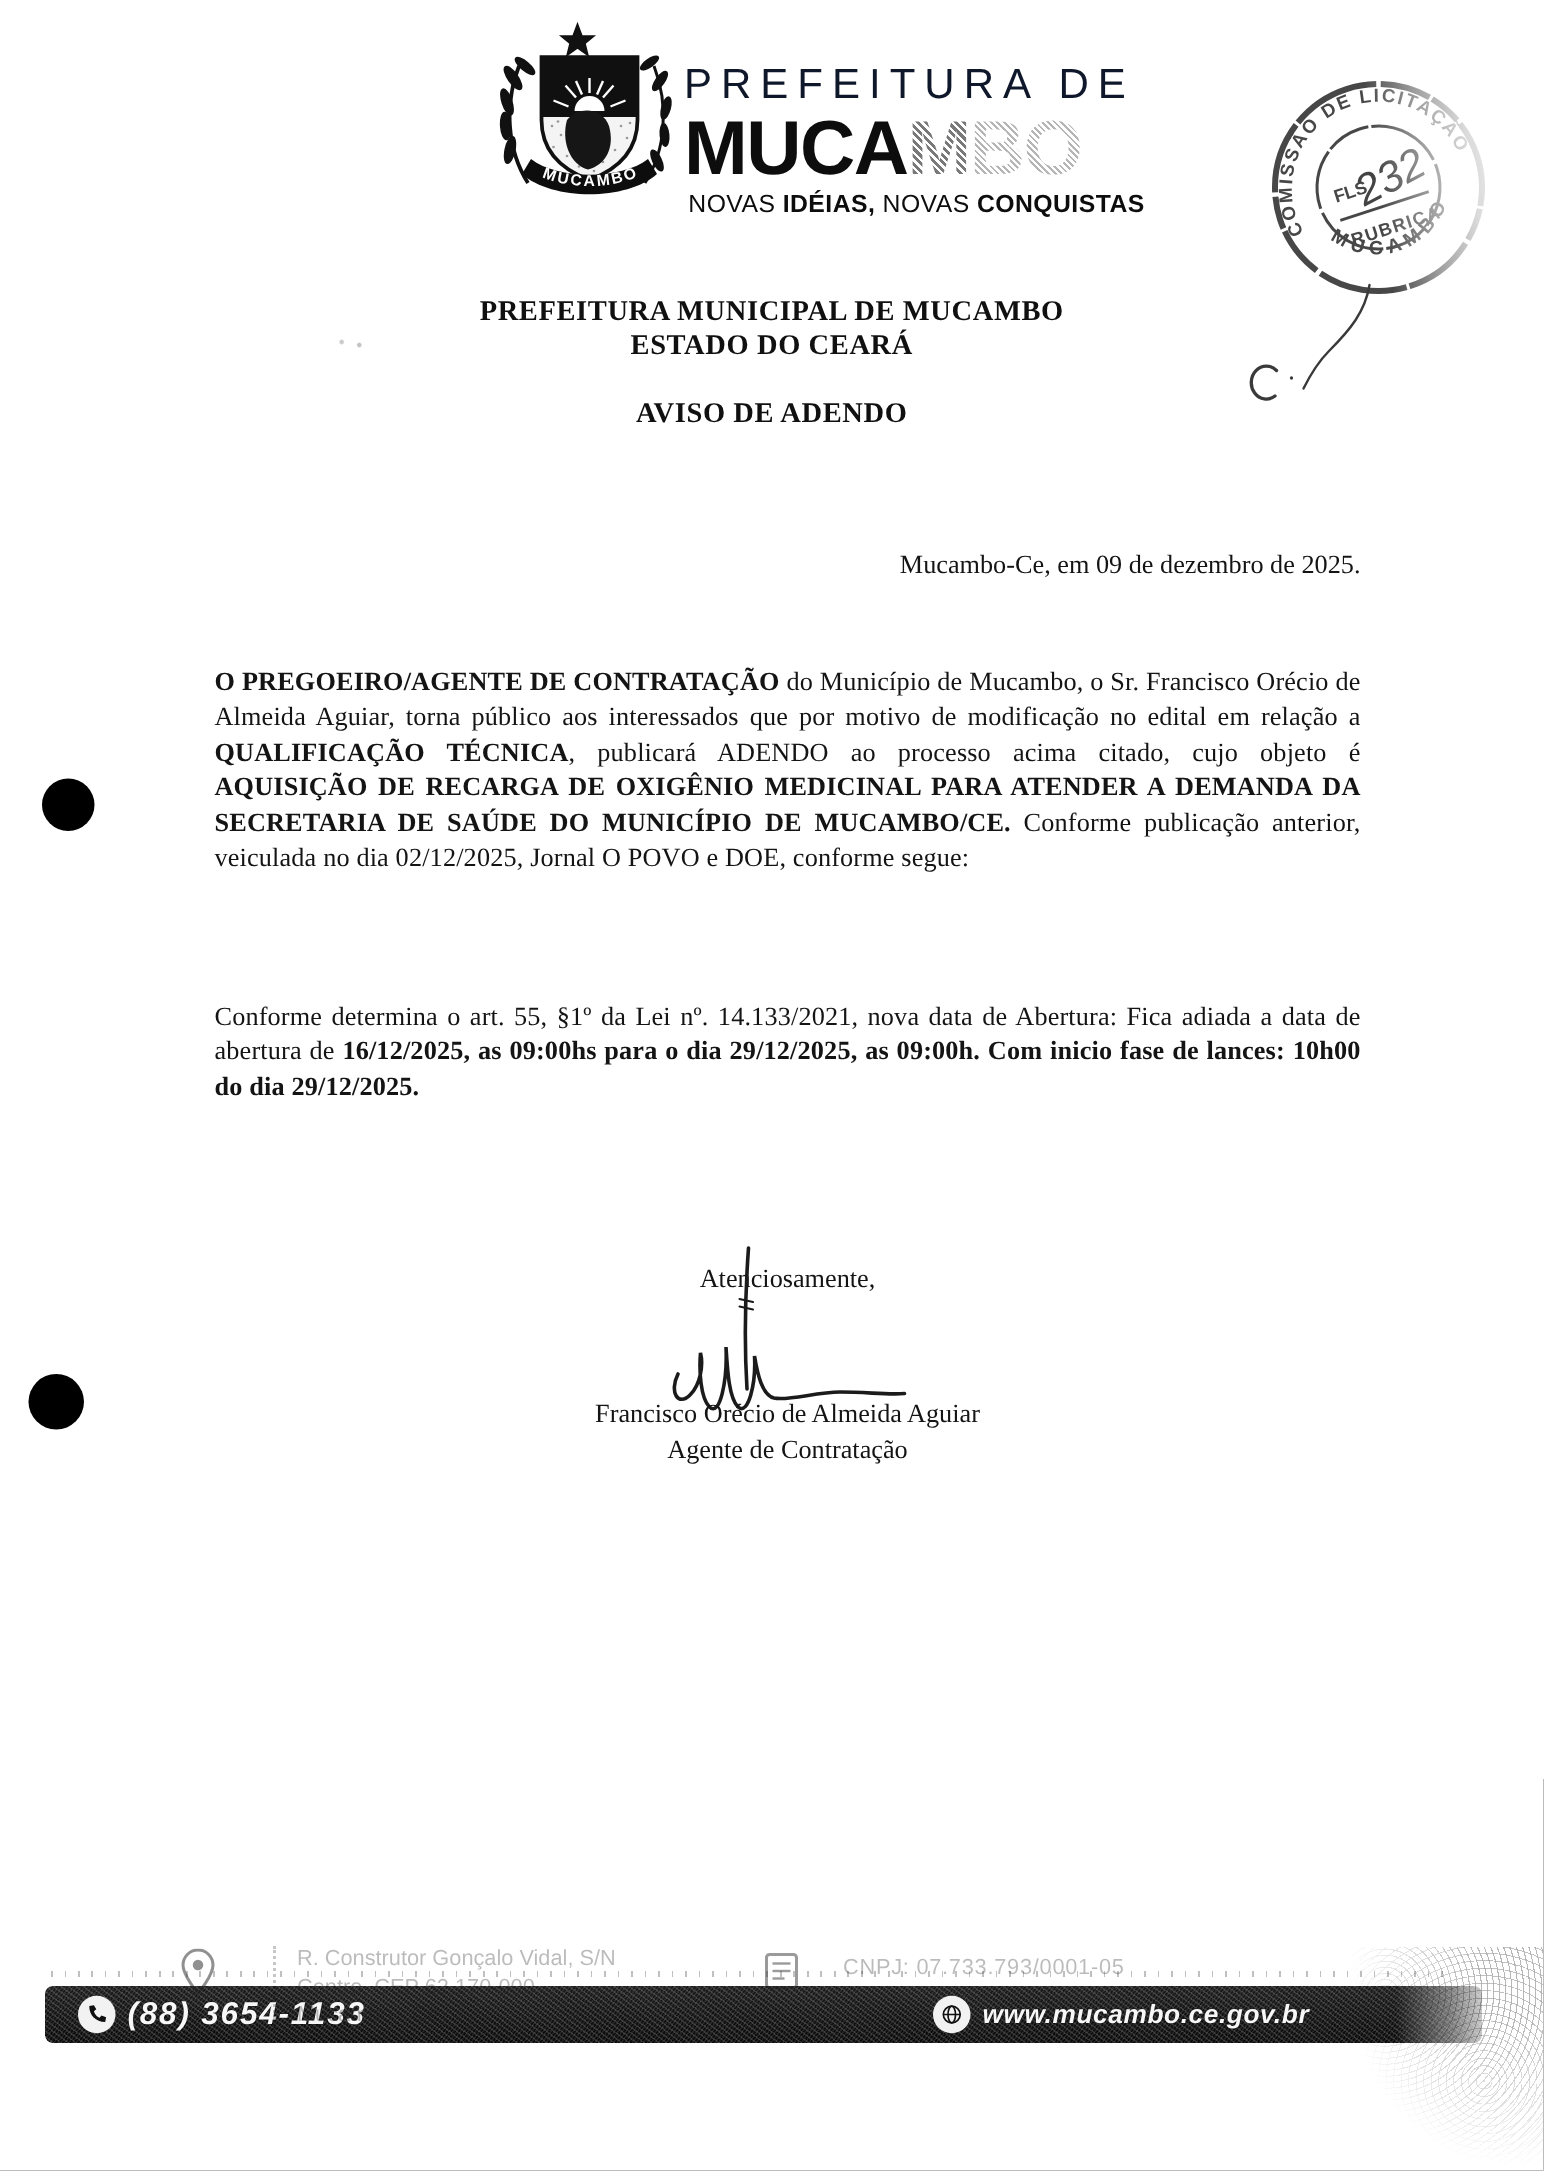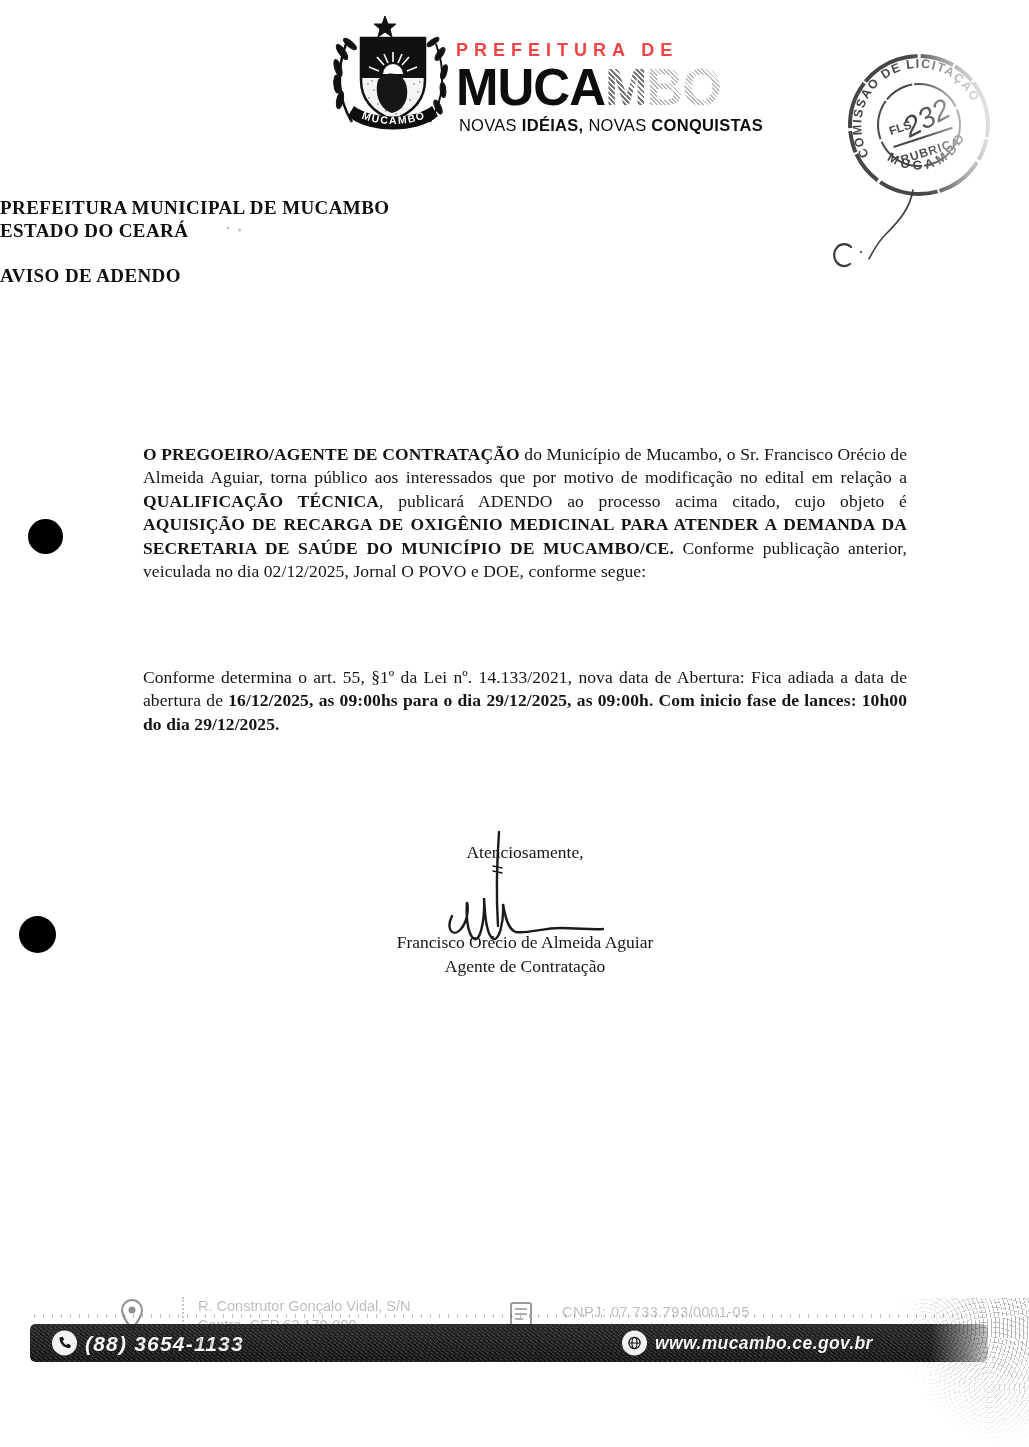--- a/index.html
+++ b/index.html
@@ -4,38 +4,38 @@
 <style>
   html,body{margin:0;padding:0;background:#888;}
   .page{
     position:relative; width:1029px; height:1447px; margin:0 auto;
     background:#ffffff; overflow:hidden;
     font-family:"Liberation Serif","DejaVu Serif",serif; color:#141414;
   }
   
   .crest{position:absolute; left:326px; top:14px; width:132px; height:128px;}
   .brand{position:absolute; left:456px; top:40px; width:310px; font-family:"Liberation Sans","DejaVu Sans",sans-serif;}
-  .brand-top{font-size:18px; font-weight:700; letter-spacing:6px; color:#ef4444; white-space:nowrap;}
+  .brand-top{font-size:28px; font-weight:400; letter-spacing:6px; color:#0f172a; white-space:nowrap;}
   .brand-name{font-size:51px; font-weight:800; letter-spacing:-1px; line-height:1.0; color:#0d0d0d; white-space:nowrap; margin-top:1px;}
   .bn-mid{opacity:.55; filter:blur(.4px);
     -webkit-mask-image:repeating-linear-gradient(45deg,#000 0 2px,transparent 2px 3.6px);
     mask-image:repeating-linear-gradient(45deg,#000 0 2px,transparent 2px 3.6px);}
   .bn-faded{opacity:.30; filter:blur(.5px);
     -webkit-mask-image:repeating-linear-gradient(45deg,#000 0 1.3px,transparent 1.3px 3px);
     mask-image:repeating-linear-gradient(45deg,#000 0 1.3px,transparent 1.3px 3px);}
   .tagline{font-size:16.5px; color:#0d0d0d; margin-top:3px; white-space:nowrap; letter-spacing:.3px;text-align:center;}
   .tagline b{font-weight:800;}
   
   .stamp{position:absolute; left:844px; top:50px; width:150px; height:150px;
     transform:rotate(-18deg); opacity:.88;
     -webkit-mask-image:linear-gradient(100deg,#000 50%,rgba(0,0,0,.5) 70%,rgba(0,0,0,.2) 86%,rgba(0,0,0,.1) 100%);
     mask-image:linear-gradient(100deg,#000 50%,rgba(0,0,0,.5) 70%,rgba(0,0,0,.2) 86%,rgba(0,0,0,.1) 100%);}
   .penmarks{position:absolute; left:824px; top:168px; width:130px; height:115px;}
   
-  .title-block{position:absolute; left:0; top:196px; width:1029px; 
+  .title-block{position:absolute; left:0; top:196px; width:1029px; text-align:center;
     font-weight:700; font-size:19px; letter-spacing:.4px; color:#101010;font-family:Liberation Serif, serif;}
   .title-block .tl{line-height:23px;}
   .title-gap{height:22px;}
   .t-spaced{margin-top:10px;}
   
   .date-line{position:absolute; left:143px; top:366px; width:764px; text-align:right; font-size:17.5px;}
   .para{position:absolute; left:143px; width:764px; font-size:17.5px; line-height:23.4px;
     text-align:justify; letter-spacing:.1px; margin:0;}
   .p1{top:443px;}
   .p2{top:666px;}
@@ -192,20 +192,21 @@
     <circle cx="37" cy="84" r="1.1" fill="#3a3a3a"></circle>
   </svg>
 
   <div class="title-block">
     <div class="tl">PREFEITURA MUNICIPAL DE MUCAMBO</div>
     <div class="tl">ESTADO DO CEARÁ</div>
     <div class="title-gap"></div>
     <div class="tl">AVISO DE ADENDO</div>
   </div>
 
+  <div class="date-line">Mucambo-Ce, em 09 de dezembro de 2025.</div>
 
   <p class="para p1"><b>O PREGOEIRO/AGENTE DE CONTRATAÇÃO</b><span> do Município de Mucambo, o Sr. Francisco Orécio de Almeida Aguiar, torna público aos interessados que por motivo de modificação no edital em relação a </span><b>QUALIFICAÇÃO TÉCNICA</b><span>, publicará ADENDO ao processo acima citado, cujo objeto é </span><b>AQUISIÇÃO DE RECARGA DE OXIGÊNIO MEDICINAL PARA ATENDER A DEMANDA DA SECRETARIA DE SAÚDE DO MUNICÍPIO DE MUCAMBO/CE.</b><span> Conforme publicação anterior, veiculada no dia 02/12/2025, Jornal O POVO e DOE, conforme segue:</span></p>
 
   <p class="para p2"><span>Conforme determina o art. 55, §1º da Lei nº. 14.133/2021, nova data de Abertura: Fica adiada a data de abertura de </span><b>16/12/2025, as 09:00hs para o dia 29/12/2025, as 09:00h. Com inicio fase de lances: 10h00 do dia 29/12/2025.</b></p>
 
   <div class="closing">Atenciosamente,</div>
   <svg class="signature" viewBox="0 0 220 132">
     <g fill="none" stroke="#1b1b1b" stroke-width="2.4" stroke-linecap="round">
       <path d="M59,4 C57,32 56,66 58,98"></path>
       <path d="M53,38 l9,2 M53,43 l9,2" stroke-width="1.4"></path>

